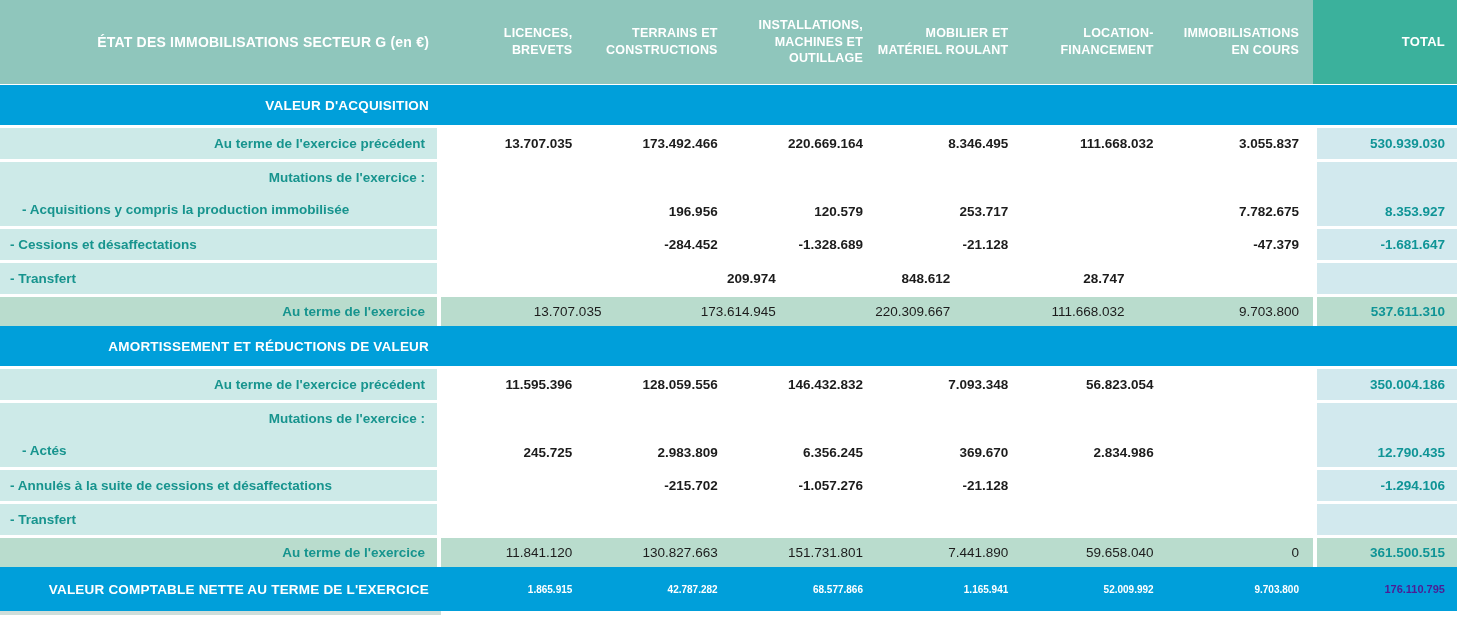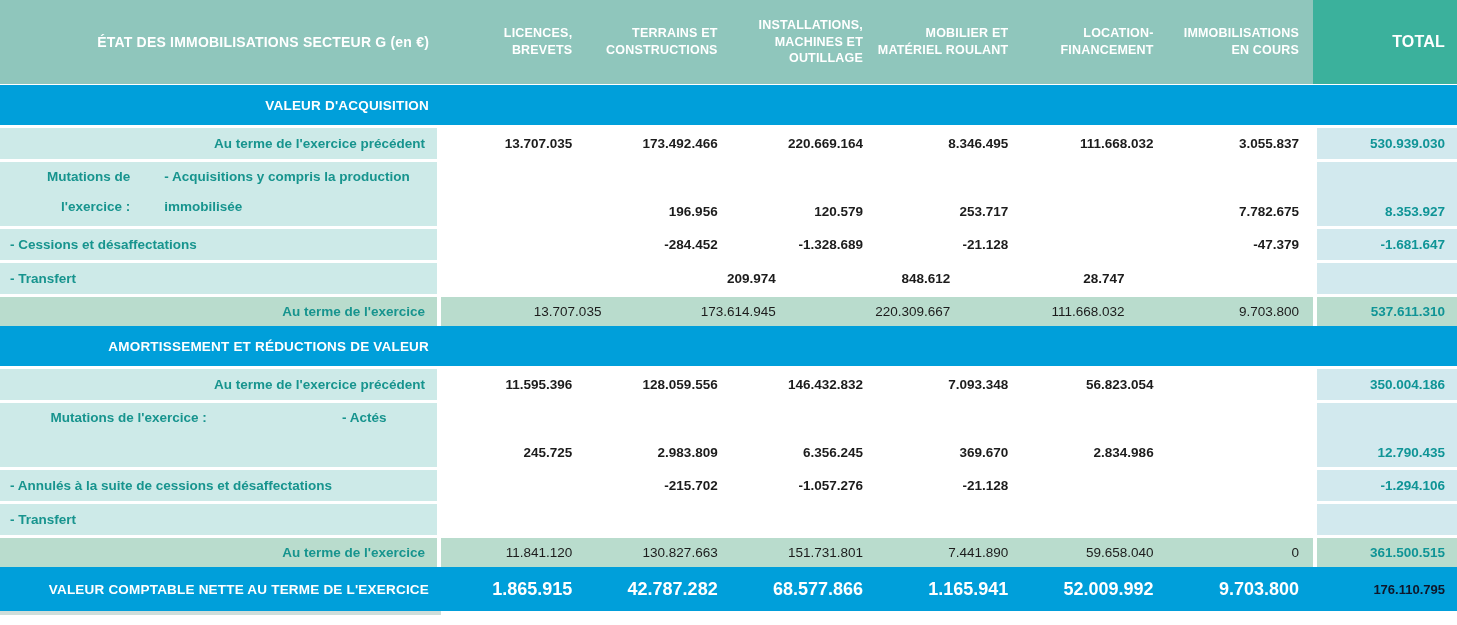--- a/index.html
+++ b/index.html
@@ -13,52 +13,52 @@
   .label-col{width:437px;flex:none;}
   .gap{width:4px;flex:none;}
   .val-col{flex:1 1 0;min-width:0;}
   .total-col{width:140px;flex:none;}
 
   
   .header-row{height:84px;margin-bottom:1px;}
   .header-row .cell{background:var(--header-bg,#8fc6bc);color:#ffffff;display:flex;align-items:center;justify-content:flex-end;text-align:right;font-weight:700;font-size:12.5px;line-height:1.35;letter-spacing:.2px;}
   .header-row .label-col{width:441px;font-size:14px;padding-right:12px;}
   .header-row .val-col{padding-right:14px;white-space:pre-line;}
-  .header-row .total-col{width:144px;background:var(--total-header-bg,#3bb19c);padding-right:12px;font-size:16px;}
+  .header-row .total-col{width:144px;background:var(--total-header-bg,#3bb19c);padding-right:12px;font-size:13px;}
 
   
   .section-row{height:40px;margin-bottom:3px;background:var(--section-bg,#009fda);align-items:center;}
   .section-row .label-col{width:441px;display:flex;align-items:center;justify-content:flex-end;padding-right:12px;color:#fff;font-weight:700;font-size:13.5px;letter-spacing:.2px;}
 
   
   .data-row{height:31px;margin-bottom:3px;}
   .data2-row{height:64px;margin-bottom:3px;}
   .data-row .label-col,.data2-row .label-col{background:var(--label-bg,#cdeae8);color:var(--accent-teal,#17948e);font-weight:700;font-size:13.5px;}
   .data-row .label-col{display:flex;align-items:center;}
   .lab-right{justify-content:flex-end;text-align:right;padding-right:12px;}
   .lab-left{justify-content:flex-start;text-align:center;padding-left:10px;}
-  .data2-row .label-col{display:flex;justify-content:space-around;}
+  .data2-row .label-col{display:flex;flex-direction:column;justify-content:space-around;}
   .data2-row .l1{text-align:right;padding-right:12px;line-height:30px;}
   .data2-row .l2{text-align:left;padding-left:22px;line-height:30px;}
   .data-row .val-col,.data2-row .val-col{background:#ffffff;color:var(--number-text,#1c1c1c);font-weight:700;font-size:13.5px;display:flex;align-items:center;justify-content:flex-end;padding-right:14px;}
   .data2-row .val-col{align-items:flex-end;padding-bottom:7px;}
   .data-row .total-col,.data2-row .total-col{background:var(--total-col-bg,#d2e9ee);color:var(--total-text,#0f9496);font-weight:700;font-size:13.5px;display:flex;align-items:center;justify-content:flex-end;padding-right:12px;}
   .data2-row .total-col{align-items:flex-end;padding-bottom:7px;}
 
   
   .subtotal-row{height:29px;margin-bottom:0;}
   .subtotal-row .label-col{background:var(--subtotal-bg,#b9dccd);color:var(--accent-teal,#17948e);font-weight:700;font-size:13.5px;display:flex;align-items:center;justify-content:flex-end;text-align:right;padding-right:12px;}
   .subtotal-row .val-col{background:var(--subtotal-bg,#b9dccd);color:var(--number-text,#1c1c1c);font-weight:400;font-size:13.5px;display:flex;align-items:center;justify-content:flex-end;padding-right:14px;}
   .subtotal-row .total-col{background:var(--subtotal-bg,#b9dccd);color:var(--total-text,#0f9496);font-weight:700;font-size:13.5px;display:flex;align-items:center;justify-content:flex-end;padding-right:12px;}
 
   
   .footer-row{height:44px;background:var(--section-bg,#009fda);}
   .footer-row .label-col{width:441px;display:flex;align-items:center;justify-content:flex-end;text-align:right;padding-right:12px;color:#fff;font-weight:700;font-size:13.5px;letter-spacing:.2px;padding-left:36px;}
-  .footer-row .val-col{display:flex;align-items:center;justify-content:flex-end;padding-right:14px;color:#fff;font-weight:700;font-size:18px;}
-  .footer-row .total-col{width:144px;display:flex;align-items:center;justify-content:flex-end;padding-right:12px;color:#0f172a;font-weight:700;font-size:13px;}
+  .footer-row .val-col{display:flex;align-items:center;justify-content:flex-end;padding-right:14px;color:#fff;font-weight:700;font-size:10px;}
+  .footer-row .total-col{width:144px;display:flex;align-items:center;justify-content:flex-end;padding-right:12px;color:#4c1d95;font-weight:700;font-size:11px;}
 
   .bottom-strip{width:441px;height:4px;background:#cfdeda;}
 </style>
 </head>
 <body>
 
 <div class="table-wrap">
 
   <div class="row header-row">
     <div class="cell label-col">ÉTAT DES IMMOBILISATIONS SECTEUR G (en €)</div>

